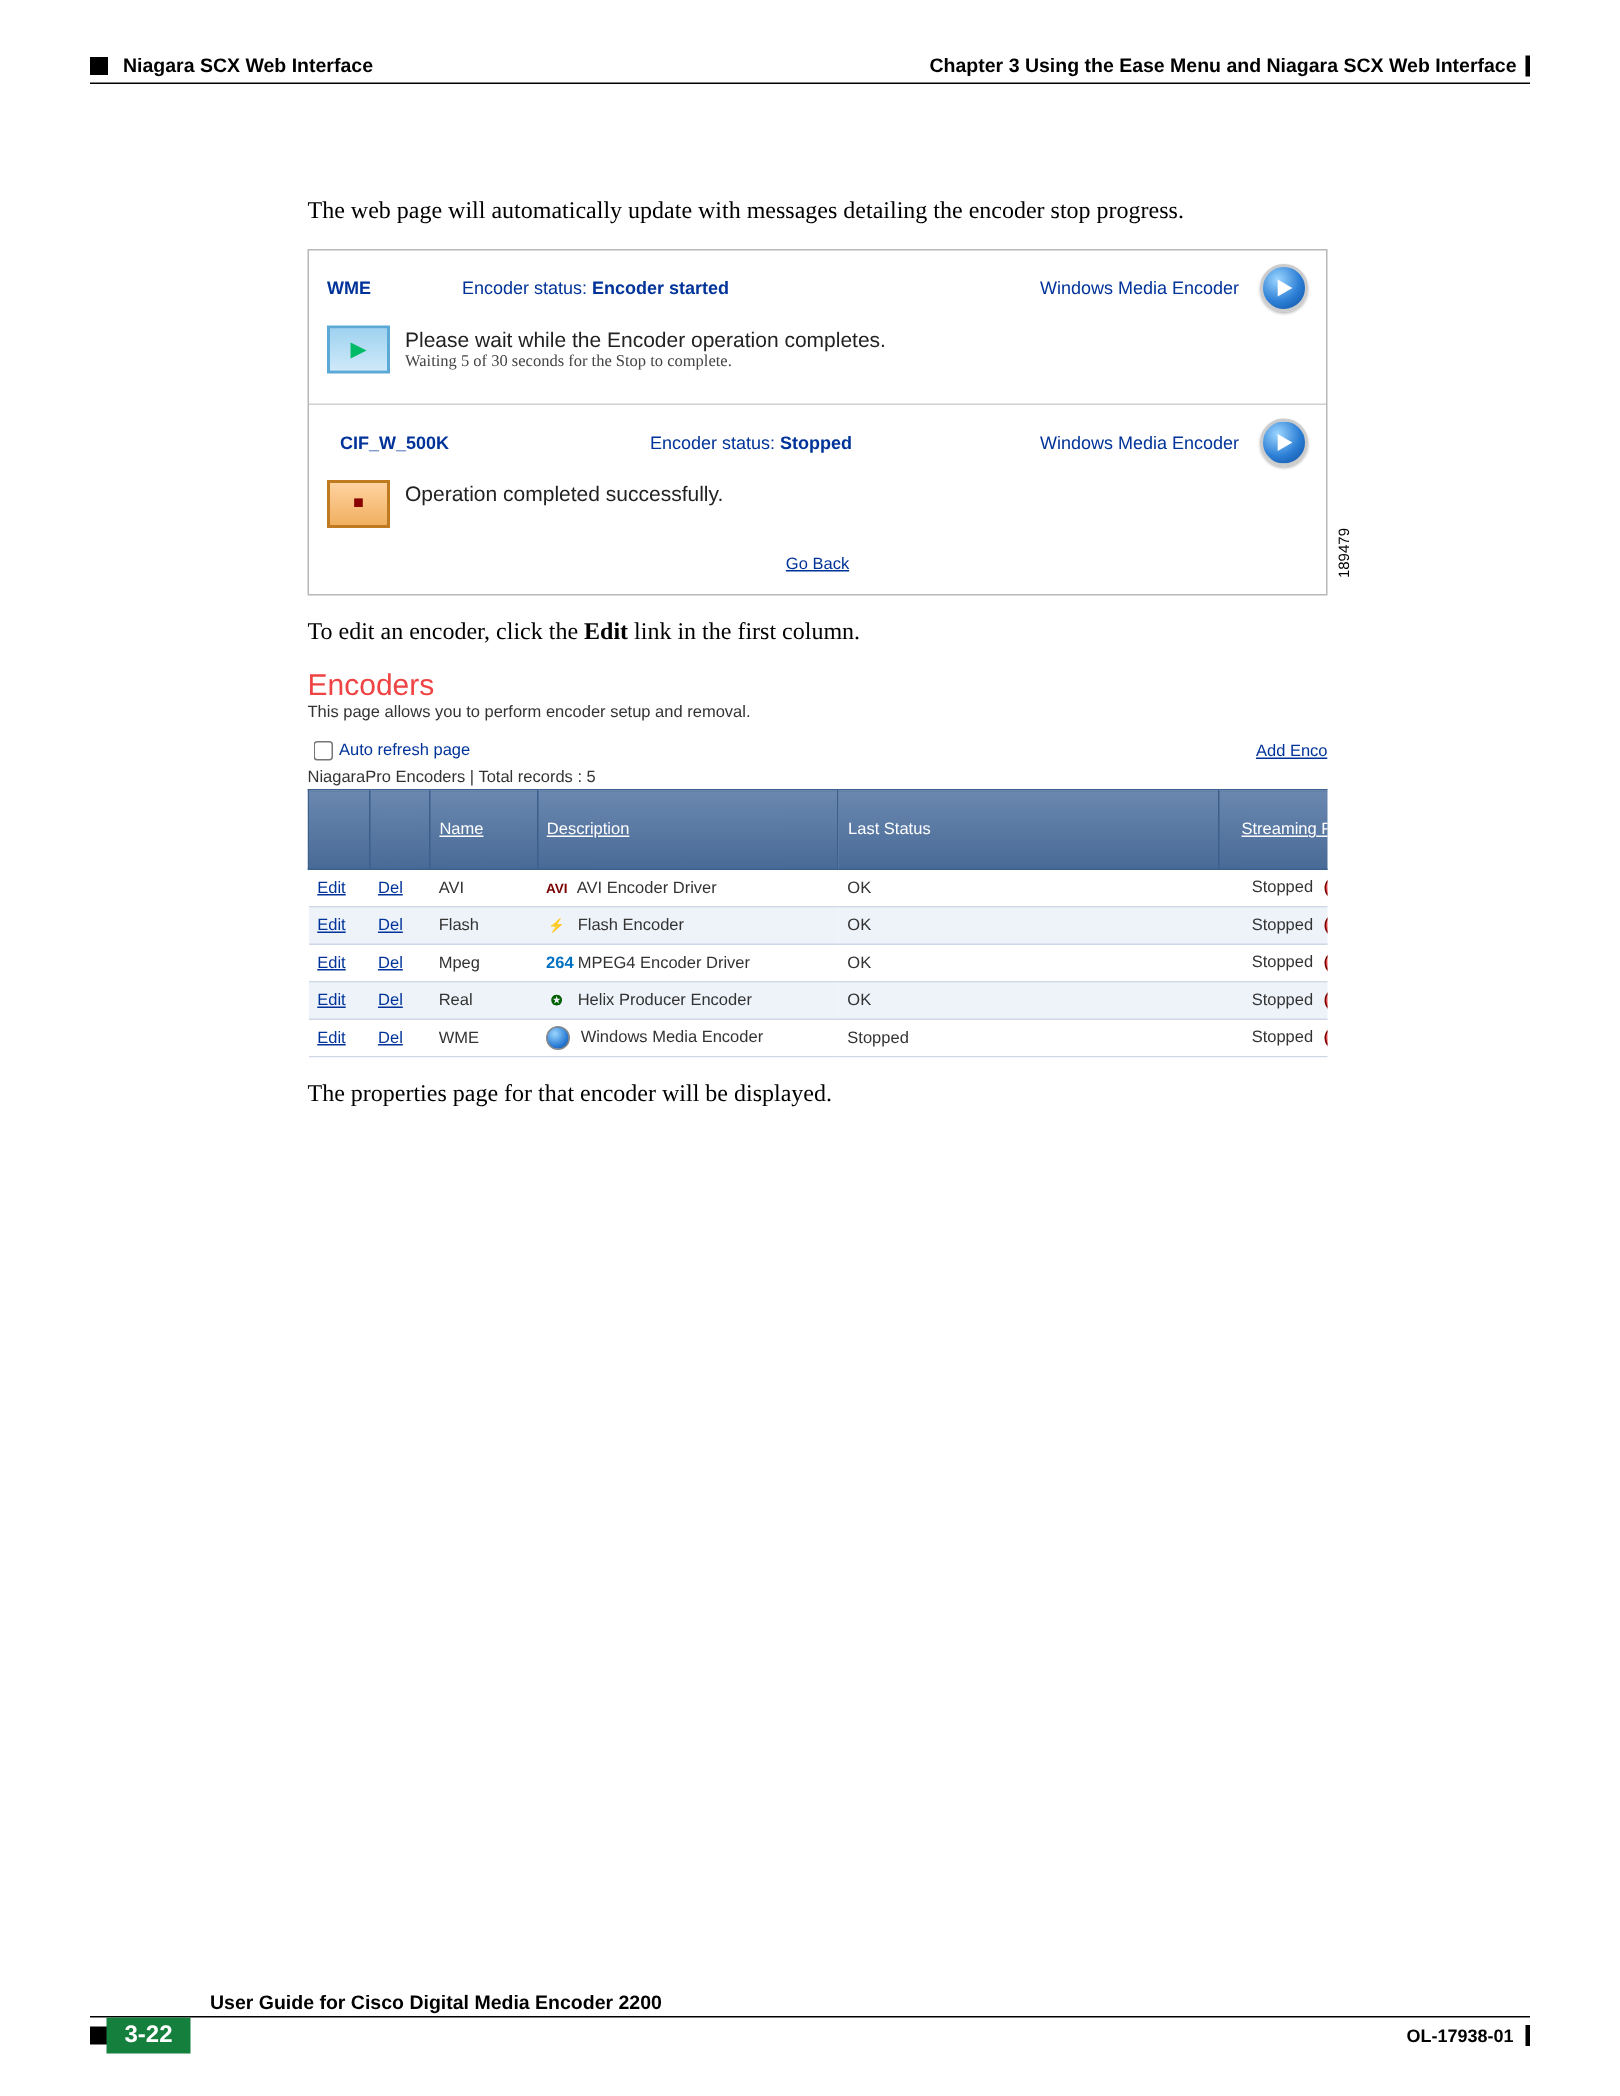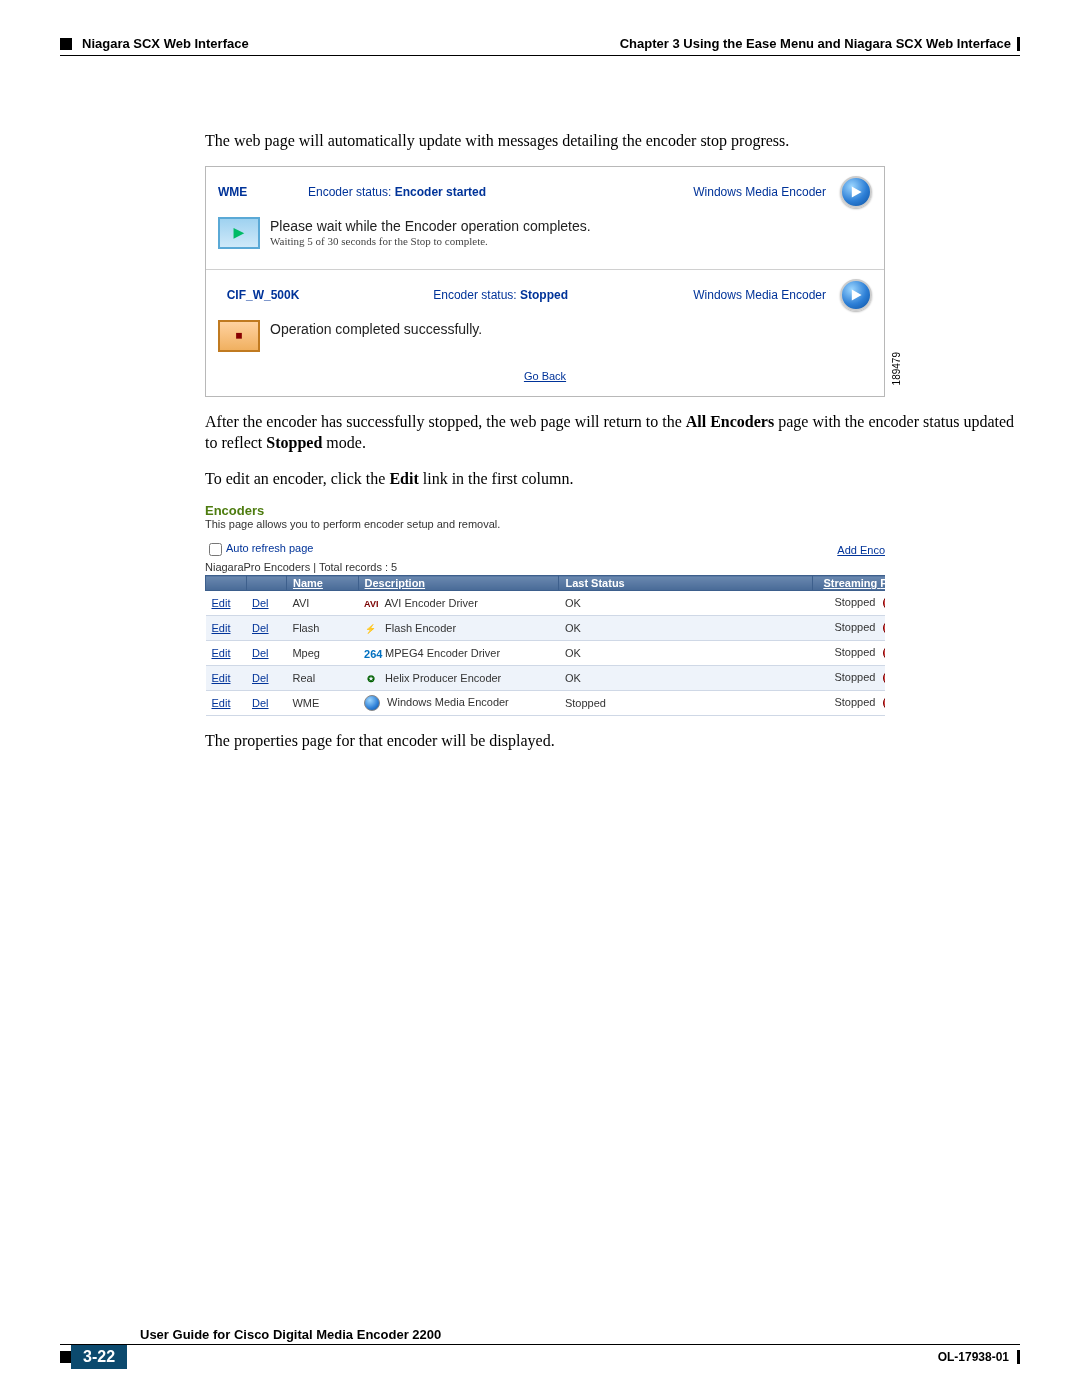--- a/index.html
+++ b/index.html
@@ -162,45 +162,45 @@
   
   .shot2 {
     font-family: Verdana, Arial, sans-serif;
     font-size: 12px;
     color:#003060;
     margin-top: 2px;
     width: 680px;
     overflow: hidden;
   }
   .s2-title {
-    font-size: 13px;
-    color:#4d7c0f;
-    font-weight:700;
+    font-size: 20px;
+    color:#ef4444;
+    font-weight:400;
     margin-bottom:0px;
   }
   .s2-sub { font-size:11px; color:#333; margin-bottom:10px; }
   .s2-bar {
     display:flex; justify-content:space-between; align-items:center;
     font-size:11px; color:#003399;
   }
   .s2-bar input { margin-right:4px; vertical-align:middle; }
   .s2-add { text-decoration:underline; color:#003399; }
   .s2-meta { font-size:11px; color:#333; margin-top:2px; }
   .s2-table {
     width: 700px; 
     border-collapse: collapse;
     margin-top:2px;
     font-size:11px;
   }
   .s2-table th {
     background: linear-gradient(#6a88b0,#486a96);
     color:#fff;
-    font-weight:700;
+    font-weight:400;
     text-align:left;
-    padding:1px 6px;
+    padding:20px 6px;
     border:1px solid #3d5f8c;
   }
   .s2-table th.sortable { text-decoration:underline; color:#fff; }
   .s2-table td {
     padding:4px 6px;
     border-bottom:1px solid #cfd8e6;
     color:#333;
     white-space:nowrap;
   }
   .s2-table tr:nth-child(even) td { background:#eef3fa; }
@@ -231,21 +231,21 @@
     position:absolute;
     left:60px; right:60px; bottom:28px;
   }
   .footer-rule { border-top:1px solid #000; margin-bottom:0; }
   .footer-row {
     display:flex; justify-content:space-between; align-items:center;
     font-family: Arial, Helvetica, sans-serif;
   }
   .footer-title { font-weight:700; font-size:13px; padding-left:80px; }
   .page-badge {
-    background:#0c4a6e; color:#fff; font-weight:700; font-size:16px;
+    background:#15803d; color:#fff; font-weight:700; font-size:16px;
     padding:3px 12px; display:inline-block;
   }
   .footer-right { font-weight:700; font-size:12px; display:flex; align-items:center; gap:8px; }
   .foot-left { display:flex; align-items:center; gap:0; }
   .foot-sq { width:12px; height:12px; background:#000; display:inline-block; margin-right:-1px; }
 </style>
 </head>
 <body>
 <div class="page">
 
@@ -304,25 +304,20 @@
       </div>
       <div class="s1-row2">
         <span class="pg-icon" style="background:linear-gradient(#ffd2a0,#f0b060);border-color:#c07a20;color:#800">⏹</span>
         <div class="s1-msg">Operation completed successfully.</div>
       </div>
       <a class="go-back">Go Back</a>
     </div>
     <span class="side-num">189479</span>
   </div>
 
-  <div class="body-text">
-    <p>
-      <span>After the encoder has successfully stopped, the web page will return to the </span><b>All Encoders</b><span> page with the encoder status updated to reflect </span><b>Stopped</b><span> mode.</span>
-    </p>
-  </div>
 
 
   <div class="body-text">
     <p>
       <span>To edit an encoder, click the </span><b>Edit</b><span> link in the first column.</span>
     </p>
   </div>
 
   <div class="shot2">
     <div class="s2-title">Encoders</div>

